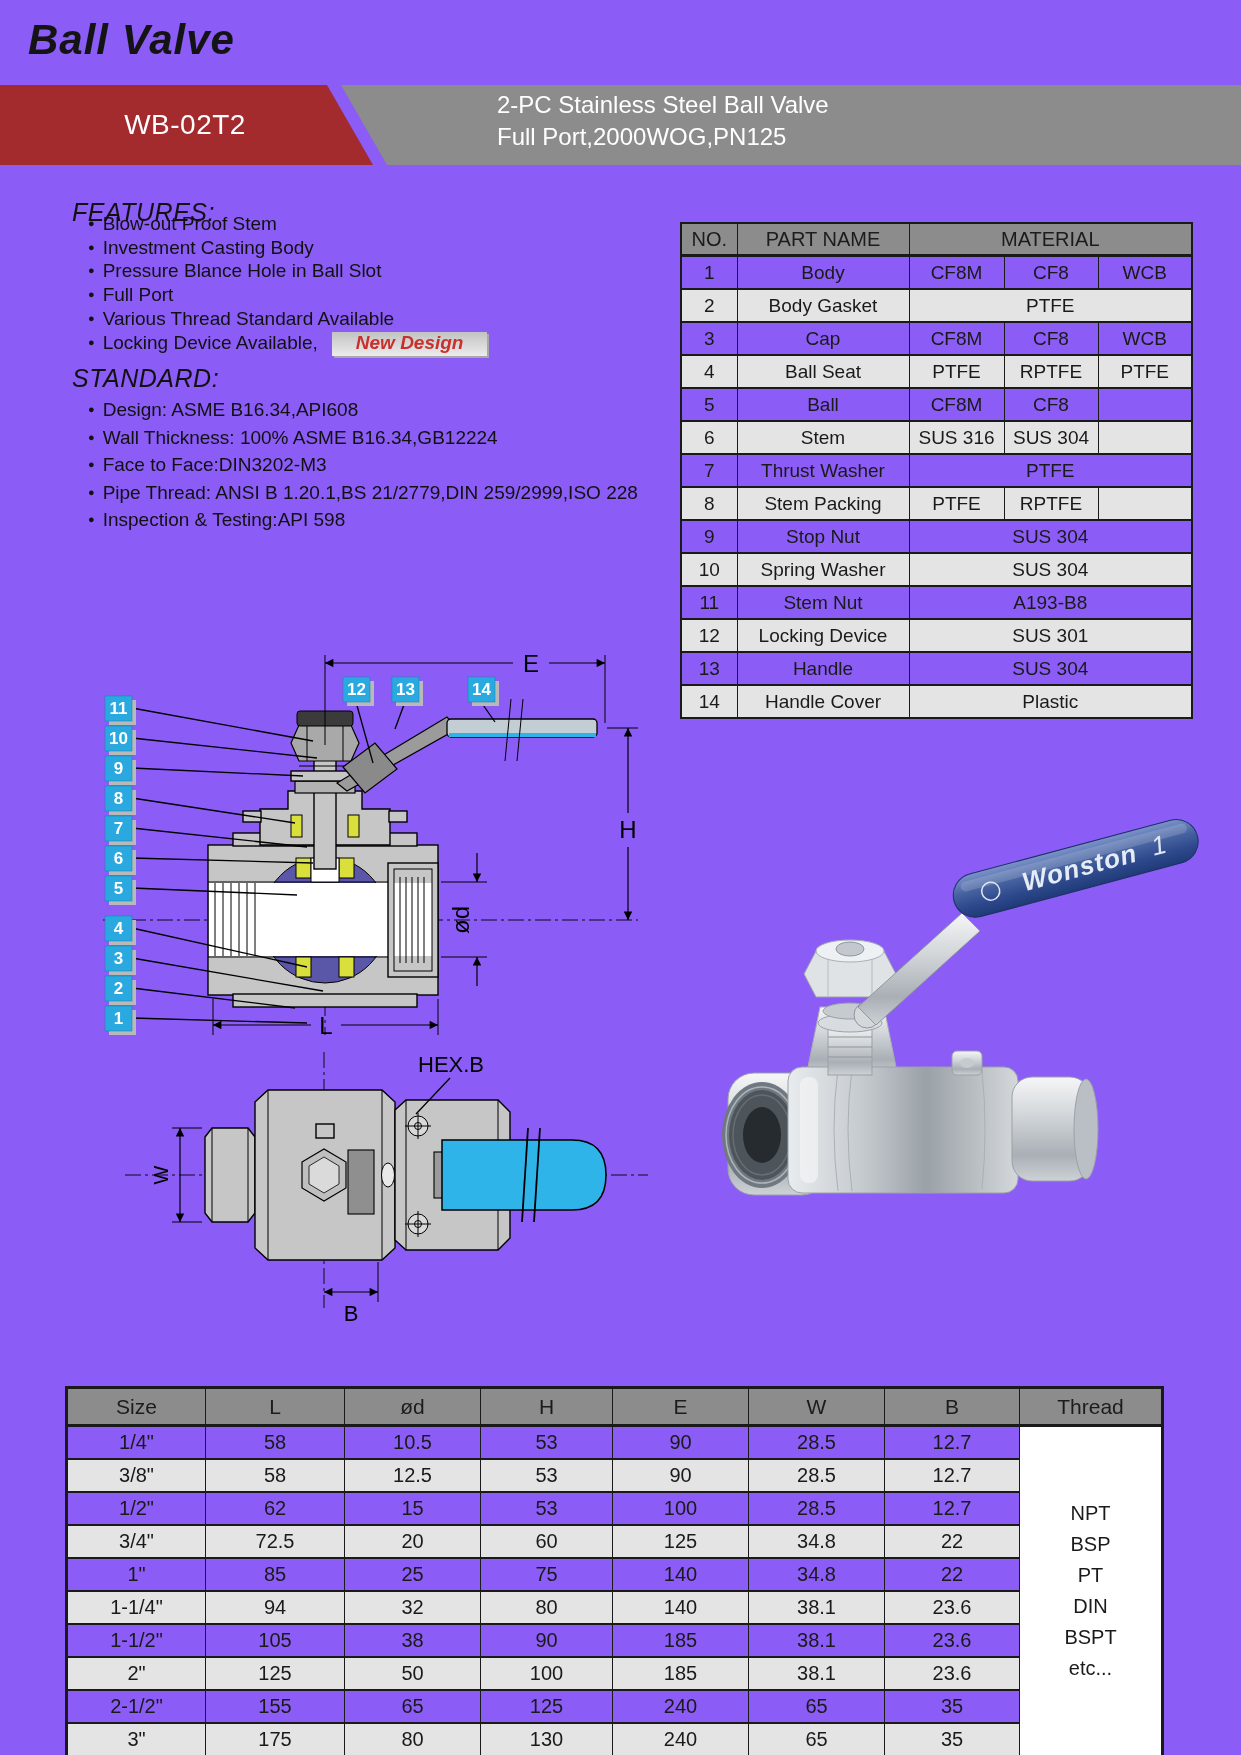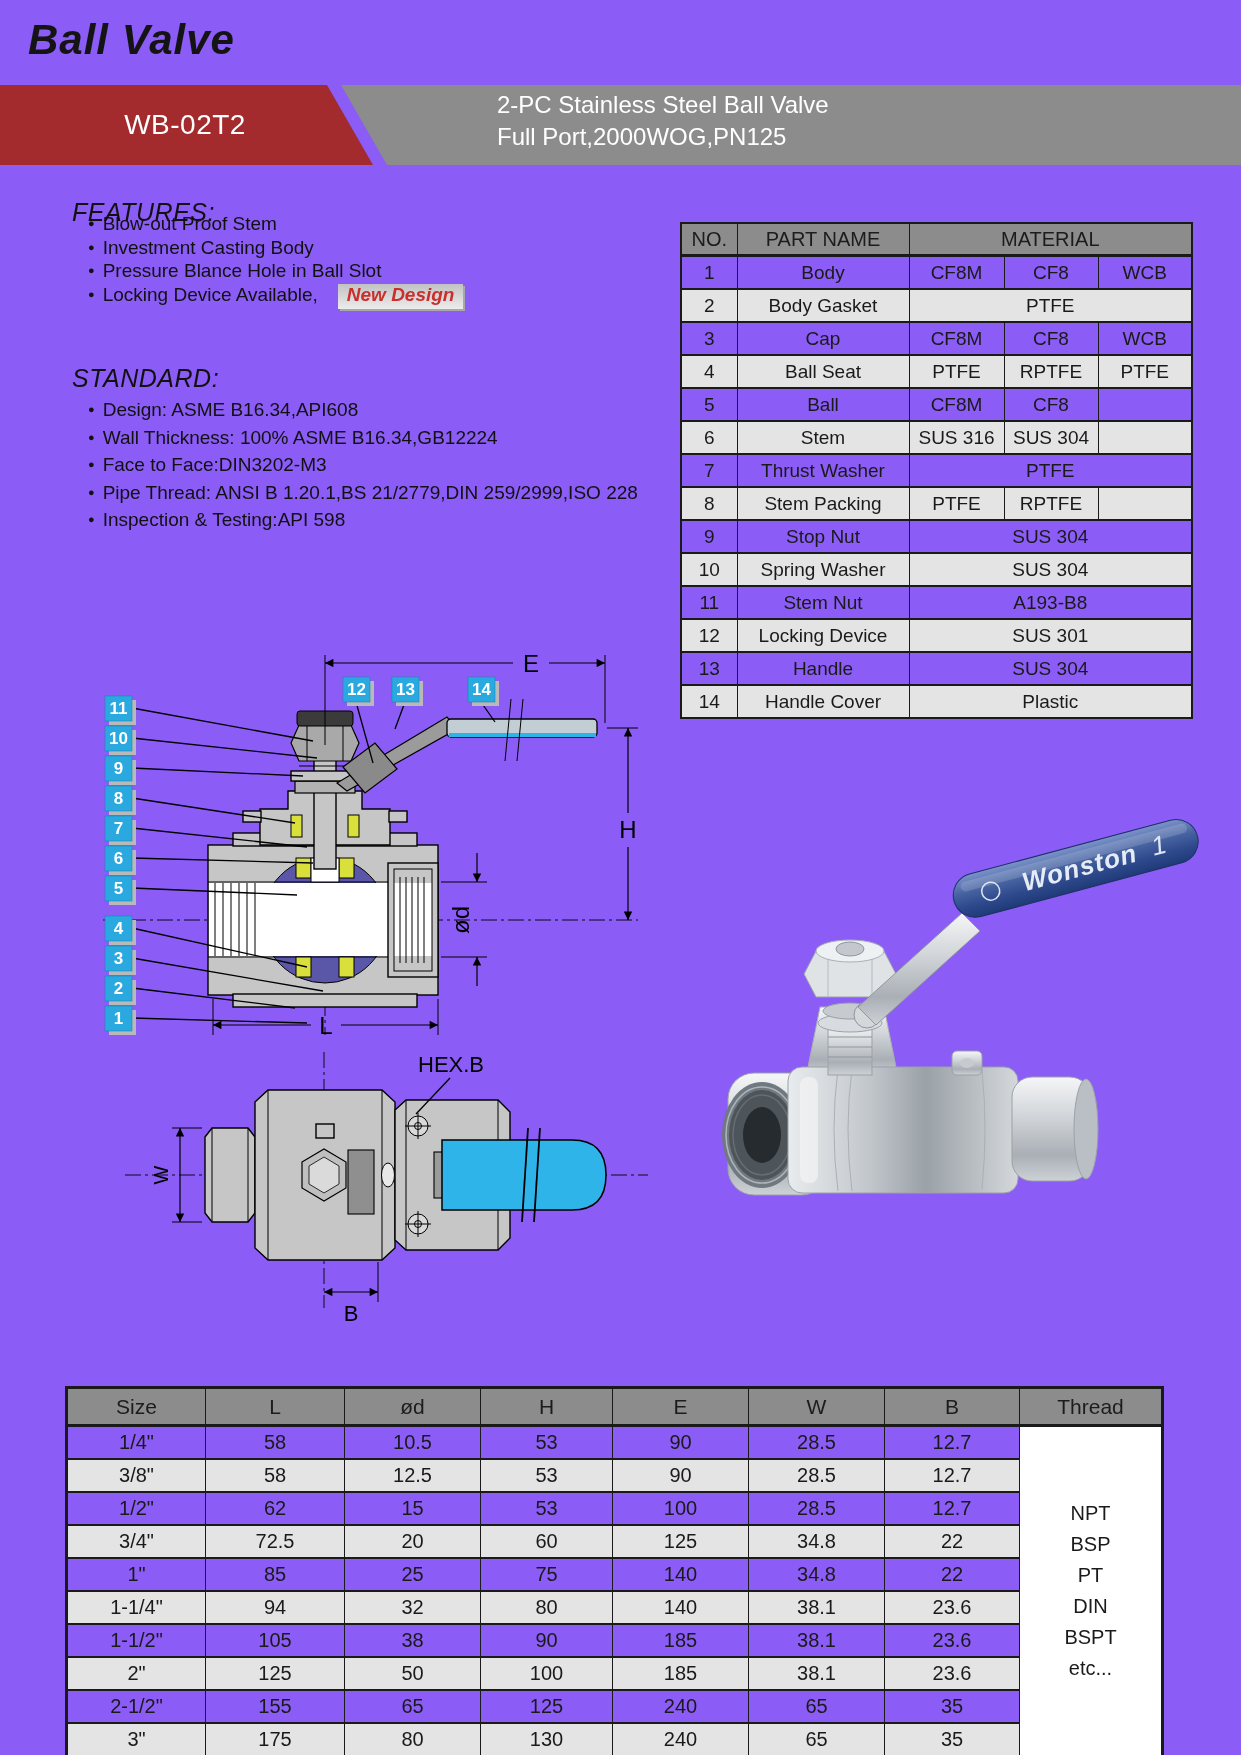--- a/index.html
+++ b/index.html
@@ -25,21 +25,21 @@
   .sec-head { position:absolute; font-size:25px; font-style:italic; letter-spacing:0.5px; color:#111; }
   #features-head { left:72px; top:178px;margin-top:20px; }
   #standard-head { left:72px; top:364px; }
   ul.bullets { position:absolute; list-style:none; margin:0; padding:0; font-size:19px; color:#111; }
   ul.bullets li::before { content:"●"; font-size:11px; margin-right:8px; vertical-align:3px; }
   #features-list { left:88px; top:212px; }
   #features-list li { line-height:22.7px; }
   #standard-list { left:88px; top:396px; }
   #standard-list li { line-height:26.6px; }
   .new-design {
-    display:inline-block; margin-left:20px; padding:0 9px 2px;
+    display:inline-block; margin-left:14px; padding:0 24px 2px;
     font-style:italic; font-weight:bold; font-size:19px; color:#c9302c;
     background:linear-gradient(180deg,#c2c2c2,#ececec);
     box-shadow:2px 2px 0 #a8a8a8;
   }
   
   table { border-collapse:collapse; table-layout:fixed;padding-left:24px; }
   .ptable {
     position:absolute; left:680px; top:222px; width:511px;
     font-size:19px; text-align:center; color:#1a1a1a; border:2px solid #1a1a1a;
   }
@@ -101,20 +101,22 @@
     <div class="banner-model">WB-02T2</div>
     <div class="banner-sub1">2-PC Stainless Steel Ball Valve</div>
     <div class="banner-sub2">Full Port,2000WOG,PN125</div>
   </div>
 
   <div class="sec-head" id="features-head">FEATURES:</div>
   <ul class="bullets" id="features-list">
     <li>Blow-out Proof Stem</li>
     <li>Investment Casting Body</li>
     <li>Pressure Blance Hole in Ball Slot</li>
+    <li>Full Port</li>
+    <li>Various Thread  Standard Available</li>
     <li><span>Locking Device Available,</span><span class="new-design">New Design</span></li>
   </ul>
 
   <div class="sec-head" id="standard-head">STANDARD:</div>
   <ul class="bullets" id="standard-list">
     <li>Design:  ASME B16.34,API608</li>
     <li>Wall Thickness: 100% ASME B16.34,GB12224</li>
     <li>Face to Face:DIN3202-M3</li>
     <li>Pipe Thread: ANSI B 1.20.1,BS 21/2779,DIN 259/2999,ISO 228</li>
     <li>Inspection &amp; Testing:API 598</li>

